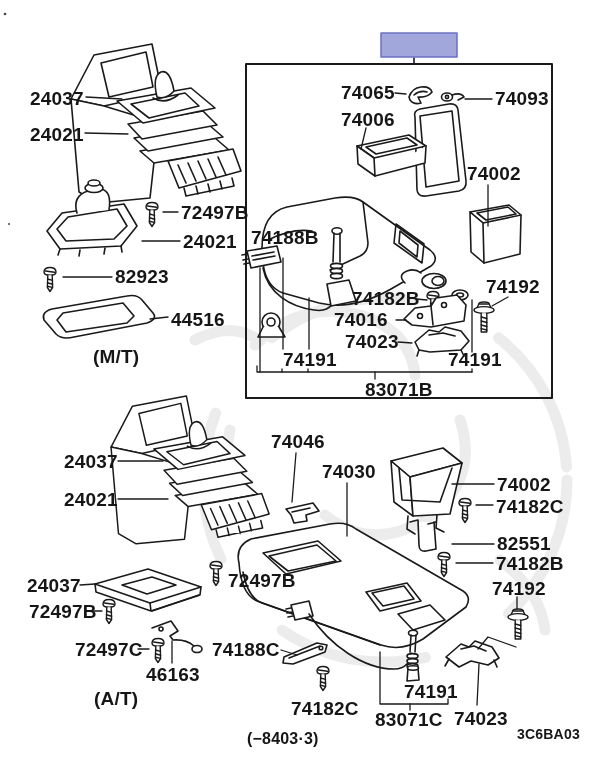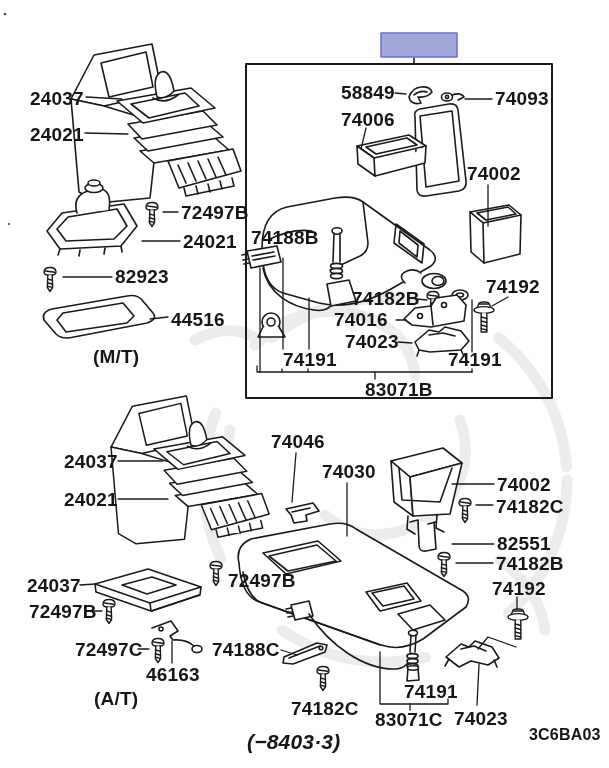--- a/index.html
+++ b/index.html
@@ -1,22 +1,22 @@
 <!DOCTYPE html>
 <html><head>
 <meta charset="utf-8">
 <style>
   html,body{margin:0;padding:0;background:#ffffff;}
   .stage{position:relative;width:609px;height:768px;background:#ffffff;overflow:hidden;
          font-family:"Liberation Sans",sans-serif;}
   .stage svg{position:absolute;left:0;top:0;}
   .lbl{position:absolute;font-weight:bold;font-size:19px;line-height:1;color:#161616;
        white-space:nowrap;letter-spacing:.2px;}
-  .lbl.small{font-size:16px;margin-left:12px;}
-  .lbl.big{font-size:21px;font-style:italic;}
+  .lbl.small{font-size:14px;}
+  .lbl.big{font-size:16px;}
 </style>
 </head>
 <body>
 
 <div class="stage">
 
 <svg width="609" height="768" viewBox="0 0 609 768">
   <defs>
     <g id="sym-screw" stroke="#1a1a1a" stroke-width="1.4" stroke-linejoin="round" stroke-linecap="round" fill="none">
       <path d="M-6,0 Q-6,-4.5 0,-4.5 Q6,-4.5 6,0 Q6,3.2 0,3.2 Q-6,3.2 -6,0 Z" fill="#fff"></path>
@@ -260,21 +260,21 @@
 </svg>
 
 <div class="lbl" style="left:30px;top:89px">24037</div>
 <div class="lbl" style="left:30px;top:125px">24021</div>
 <div class="lbl" style="left:181px;top:203px">72497B</div>
 <div class="lbl" style="left:183px;top:232px">24021</div>
 <div class="lbl" style="left:115px;top:267px">82923</div>
 <div class="lbl" style="left:171px;top:310px">44516</div>
 <div class="lbl" style="left:93px;top:347px">(M/T)</div>
 
-<div class="lbl" style="left:341px;top:83px">58849</div>
+<div class="lbl" style="left:341px;top:83px">74065</div>
 <div class="lbl" style="left:495px;top:89px">74093</div>
 <div class="lbl" style="left:341px;top:110px">74006</div>
 <div class="lbl" style="left:467px;top:164px">74002</div>
 <div class="lbl" style="left:251px;top:228px">74188B</div>
 <div class="lbl" style="left:352px;top:289px">74182B</div>
 <div class="lbl" style="left:334px;top:310px">74016</div>
 <div class="lbl" style="left:345px;top:332px">74023</div>
 <div class="lbl" style="left:486px;top:277px">74192</div>
 <div class="lbl" style="left:283px;top:350px">74191</div>
 <div class="lbl" style="left:448px;top:350px">74191</div>

